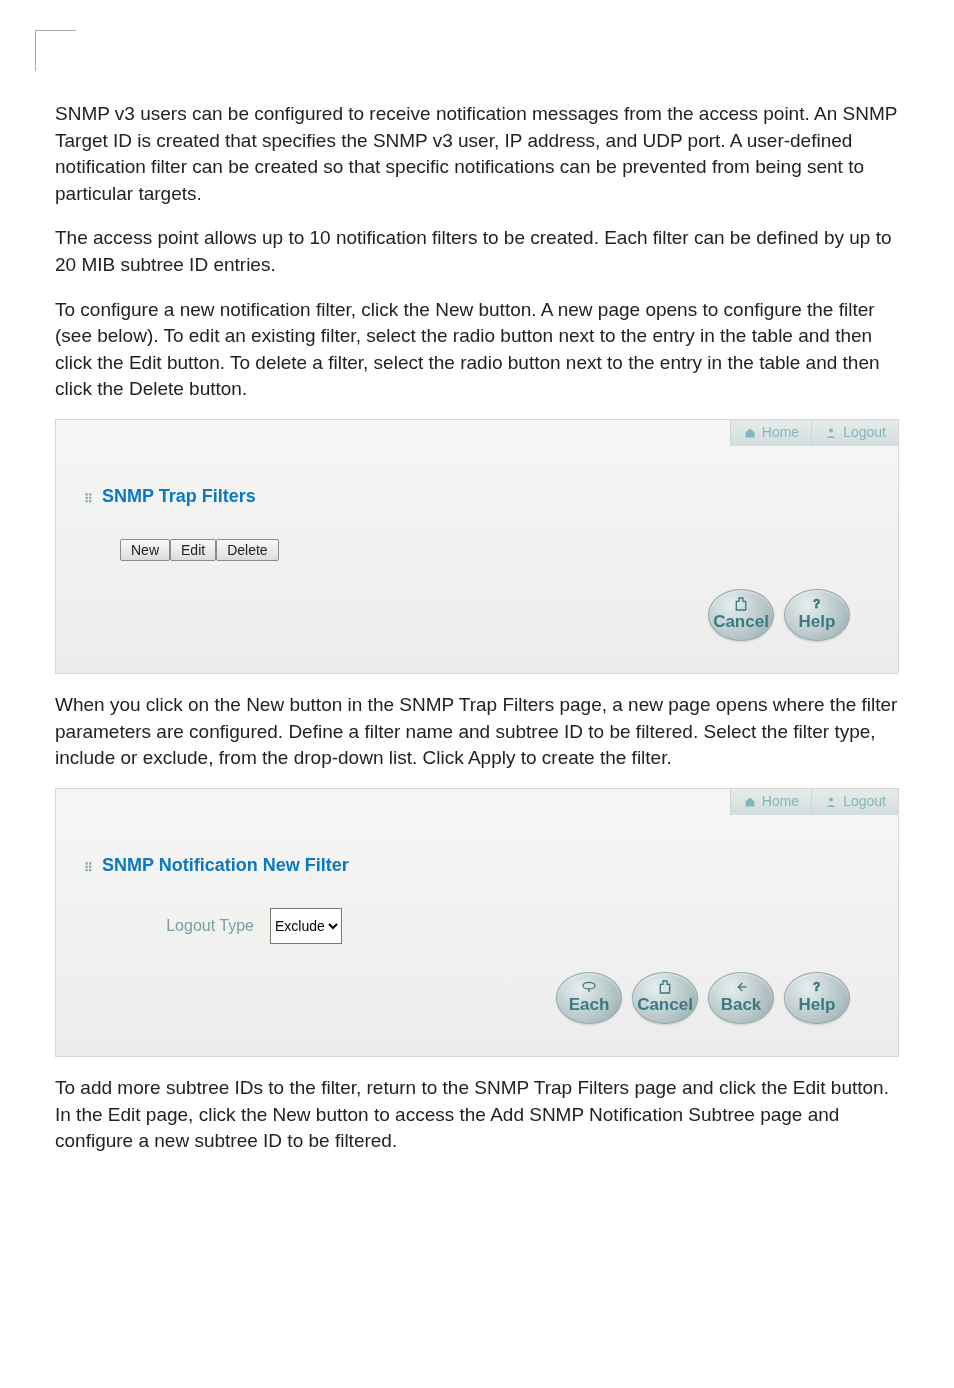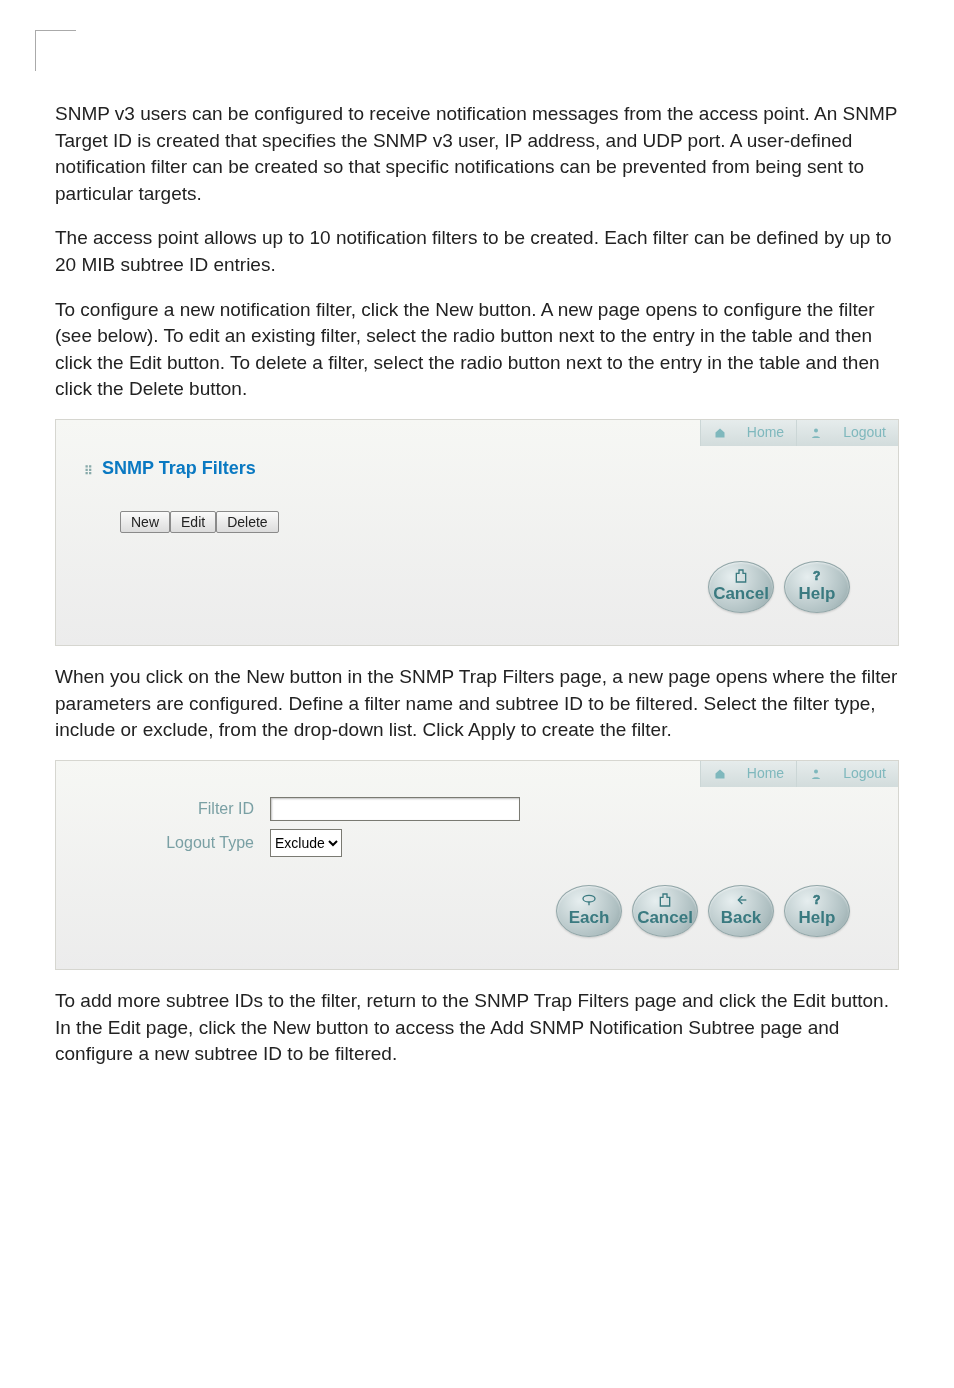--- a/index.html
+++ b/index.html
@@ -34,30 +34,31 @@
     display: flex;
   }
   .top-tab {
     font-size: 14px;
     color: #7fb8bd;
     padding: 3px 12px;
     border-left: 1px solid #cbd6d6;
     background: linear-gradient(#e6ecec, #d2dcdc);
     display: flex;
     align-items: center;
-    gap: 20px;
+    gap: 5px;
   }
   .panel-body {
     padding: 36px 24px 26px 28px;
   }
   .panel-title {
     color: #0a79c2;
     font-weight: bold;
     font-size: 18px;
     margin-bottom: 30px;
+    margin-top: 28px;
   }
   .dots {
     display: inline-block;
     width: 12px;
     height: 12px;
     margin-right: 6px;
     vertical-align: -1px;
     color: #8aa;
     font-size: 12px;
   }
@@ -115,21 +116,21 @@
   .text-input {
     width: 240px;
     height: 22px;
     border: 1px solid #7a7a72;
     box-shadow: inset 1px 1px 2px rgba(0,0,0,.25);
     background: #fff;
     padding: 0 4px;
     font-size: 14px;
   }
   .sel {
-    height: 28px;
+    height: 36px;
     border: 1px solid #7a7a72;
     background: #fff;
     font-size: 14px;
   }
   .tab-icon {
     width: 14px; height: 12px; fill: #7fb8bd;
   }
 </style>
 </head>
 <body>
@@ -194,25 +195,24 @@
     </div>
     <div class="top-tab">
       <svg class="tab-icon" viewBox="0 0 24 24">
           <circle cx="12" cy="7" r="4"></circle>
           <path d="M4 22c0-5 16-5 16 0z"></path>
         </svg>
       <span>Logout</span>
     </div>
   </div>
   <div class="panel-body">
-
-    <div class="form-row">
-      <div class="form-label">Filter ID</div>
-      <input class="text-input" type="text" value="" style="">
-    </div>
+    <div class="panel-title">
+      <span class="dots">⠿</span><span>SNMP Notification New Filter</span>
+    </div>
+
     <div class="form-row">
       <div class="form-label">Logout Type</div>
       <select class="sel">
         <option>Exclude</option>
       </select>
     </div>
 
     <div class="pill-row">
       <div class="pill">
         <svg viewBox="0 0 24 24">

